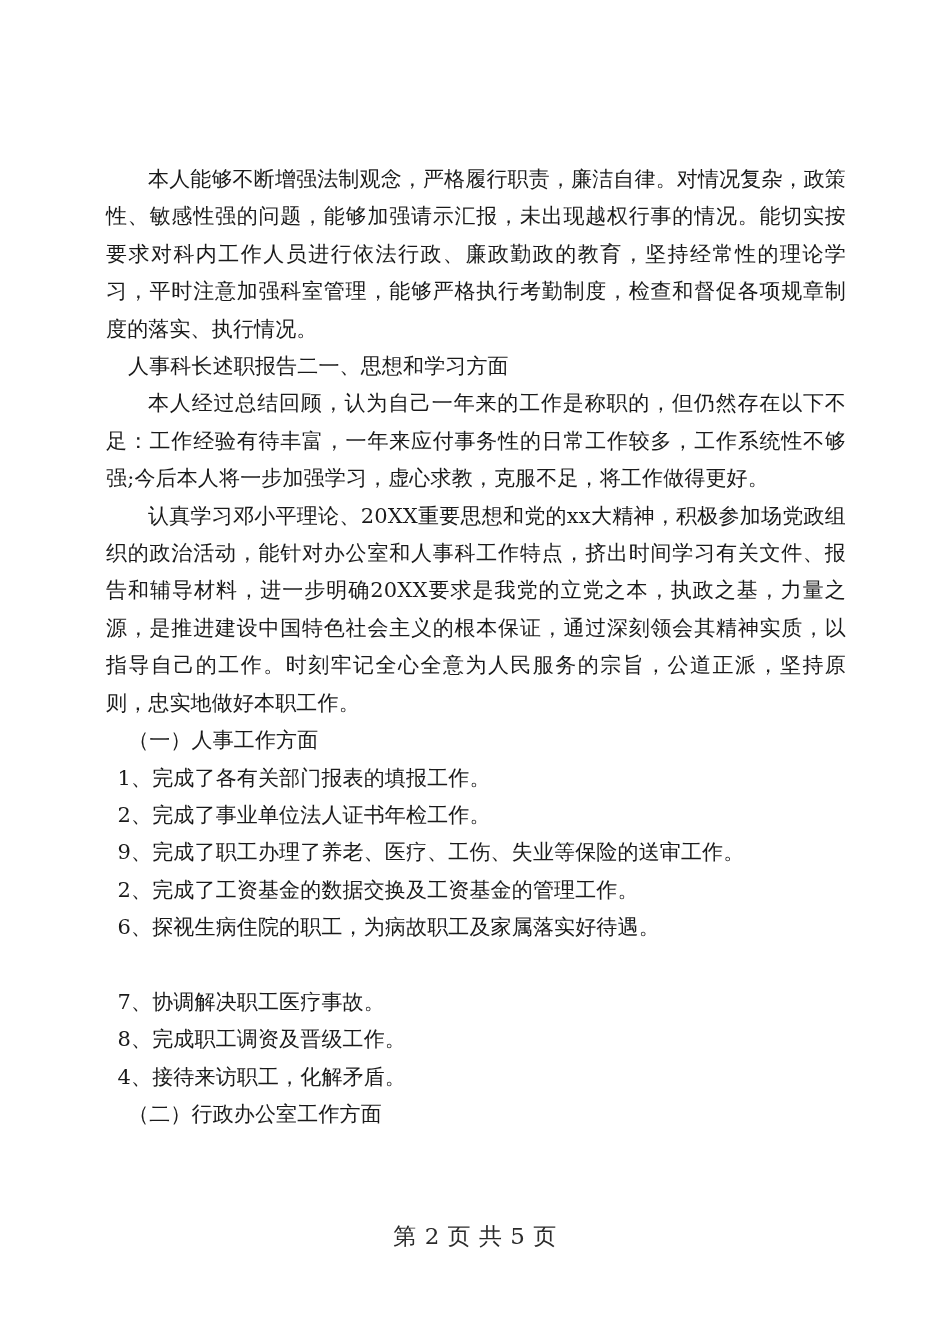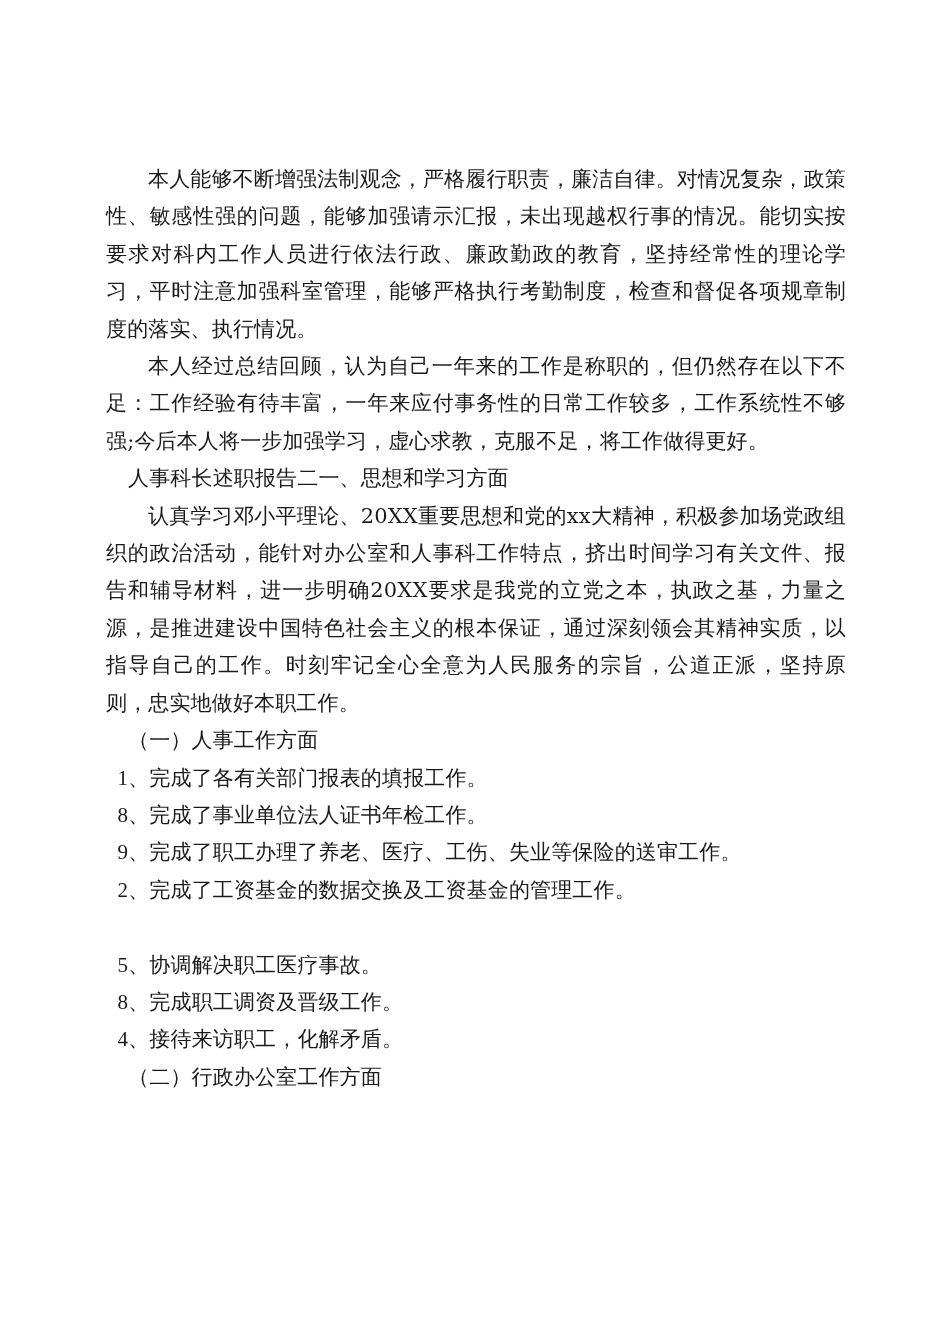--- a/index.html
+++ b/index.html
@@ -37,21 +37,20 @@
     white-space: pre-wrap;
   }
   .para.indent2 {
     text-indent: 2em;
   }
   .para.indent1 {
     text-indent: 1.05em;
   }
   .para.indent-num {
     text-indent: 0.55em;
-    font-family: Liberation Serif, serif;
   }
   .para.blank {
     height: 37.4px;
   }
   .footer {
     position: absolute;
     left: 0;
     top: 1220px;
     width: 950px;
     text-align: center;
@@ -61,29 +60,33 @@
     letter-spacing: 0.5px;
   }
 </style>
 </head>
 <body>
 
 <div class="page">
 
   <div class="content">
       <p class="para indent2">本人能够不断增强法制观念，严格履行职责，廉洁自律。对情况复杂，政策性、敏感性强的问题，能够加强请示汇报，未出现越权行事的情况。能切实按要求对科内工作人员进行依法行政、廉政勤政的教育，坚持经常性的理论学习，平时注意加强科室管理，能够严格执行考勤制度，检查和督促各项规章制度的落实、执行情况。</p>
+      <p class="para indent1">人事科长述职报告二一、思想和学习方面</p>
       <p class="para indent2">本人经过总结回顾，认为自己一年来的工作是称职的，但仍然存在以下不足：工作经验有待丰富，一年来应付事务性的日常工作较多，工作系统性不够强;今后本人将一步加强学习，虚心求教，克服不足，将工作做得更好。</p>
-      <p class="para indent1">人事科长述职报告二一、思想和学习方面</p>
       <p class="para indent2">认真学习邓小平理论、20XX重要思想和党的xx大精神，积极参加场党政组织的政治活动，能针对办公室和人事科工作特点，挤出时间学习有关文件、报告和辅导材料，进一步明确20XX要求是我党的立党之本，执政之基，力量之源，是推进建设中国特色社会主义的根本保证，通过深刻领会其精神实质，以指导自己的工作。时刻牢记全心全意为人民服务的宗旨，公道正派，坚持原则，忠实地做好本职工作。</p>
       <p class="para indent1">（一）人事工作方面</p>
       <p class="para indent-num">1、完成了各有关部门报表的填报工作。</p>
-      <p class="para indent-num">8、完成了事业单位法人证书年检工作。</p>
+      <p class="para indent-num">2、完成了事业单位法人证书年检工作。</p>
       <p class="para indent-num">9、完成了职工办理了养老、医疗、工伤、失业等保险的送审工作。</p>
       <p class="para indent-num">2、完成了工资基金的数据交换及工资基金的管理工作。</p>
+      <p class="para indent-num">6、探视生病住院的职工，为病故职工及家属落实好待遇。</p>
       <p class="para blank"></p>
-      <p class="para indent-num">5、协调解决职工医疗事故。</p>
+      <p class="para indent-num">7、协调解决职工医疗事故。</p>
       <p class="para indent-num">8、完成职工调资及晋级工作。</p>
       <p class="para indent-num">4、接待来访职工，化解矛盾。</p>
       <p class="para indent1">（二）行政办公室工作方面</p>
     </div>
 
+  <div class="footer">
+    <span>第 2 页  共 5 页</span>
+  </div>
 
 </div>
 
 </body></html>

